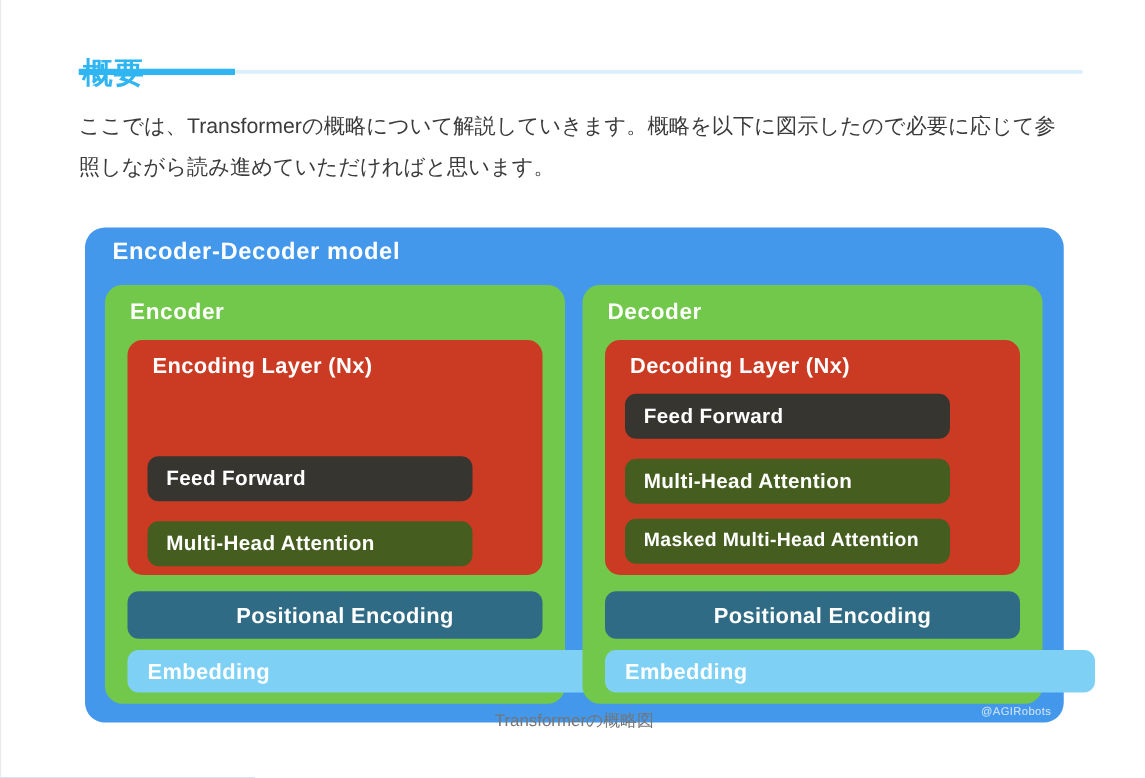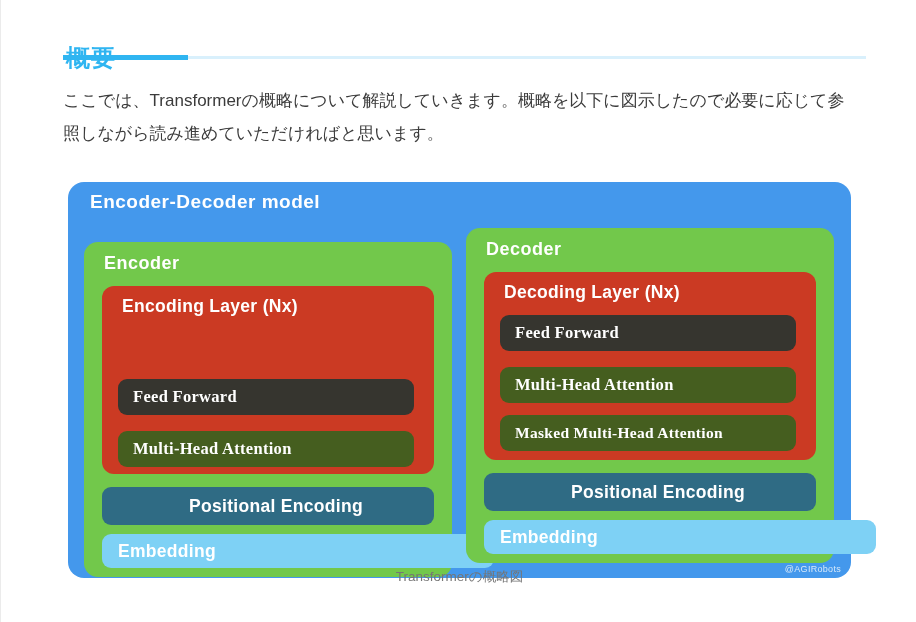--- a/index.html
+++ b/index.html
@@ -54,47 +54,46 @@
     position: absolute; left: 22px; top: 9px;
     font-size: 19px; font-weight: bold; color: #ffffff;
     letter-spacing: 0.5px;
   }
   .panel {
     position: absolute; top: 46px;
     width: 368px; height: 335px;
     background: var(--panel-green, #72c84b);
     border-radius: 14px;
   }
-  .panel.encoder { left: 16px; margin-top: 14px; }
+  .panel.encoder { left: 16px; }
   .panel.decoder { left: 398px; }
   .panel-label {
     position: absolute; left: 20px; top: 11px;
     font-size: 18px; font-weight: bold; color: #ffffff;
     letter-spacing: 0.5px;
   }
   .layer-box {
     position: absolute; left: 18px; top: 44px;
     width: 332px; height: 188px;
     background: var(--layer-red, #cb3a23);
     border-radius: 12px;
   }
   .layer-title {
     position: absolute; left: 20px; top: 10px;
     font-size: 17.5px; font-weight: bold; color: #ffffff;
     letter-spacing: 0.3px;
   }
   .block {
     position: absolute; left: 16px;
-    width: 296px; height: 36px;
+    width: 260px; height: 36px;
     border-radius: 9px;
     color: #ffffff; font-size: 16.5px; font-weight: bold;
     line-height: 36px; padding-left: 15px;
     letter-spacing: 0.3px;
     white-space: nowrap;
-    font-family: Liberation Serif, serif;
   }
   .block.dark  { background: var(--feed-forward-dark, #36352f); }
   .block.olive { background: var(--attention-olive, #455e1f); }
   .enc-ff  { top: 93px; }
   .enc-mha { top: 145px; }
   .dec-ff  { top: 43px; }
   .dec-mha { top: 95px; }
   .dec-mmha { top: 143px; font-size: 15.5px; }
   .positional-box {
     position: absolute; left: 18px; top: 245px;

